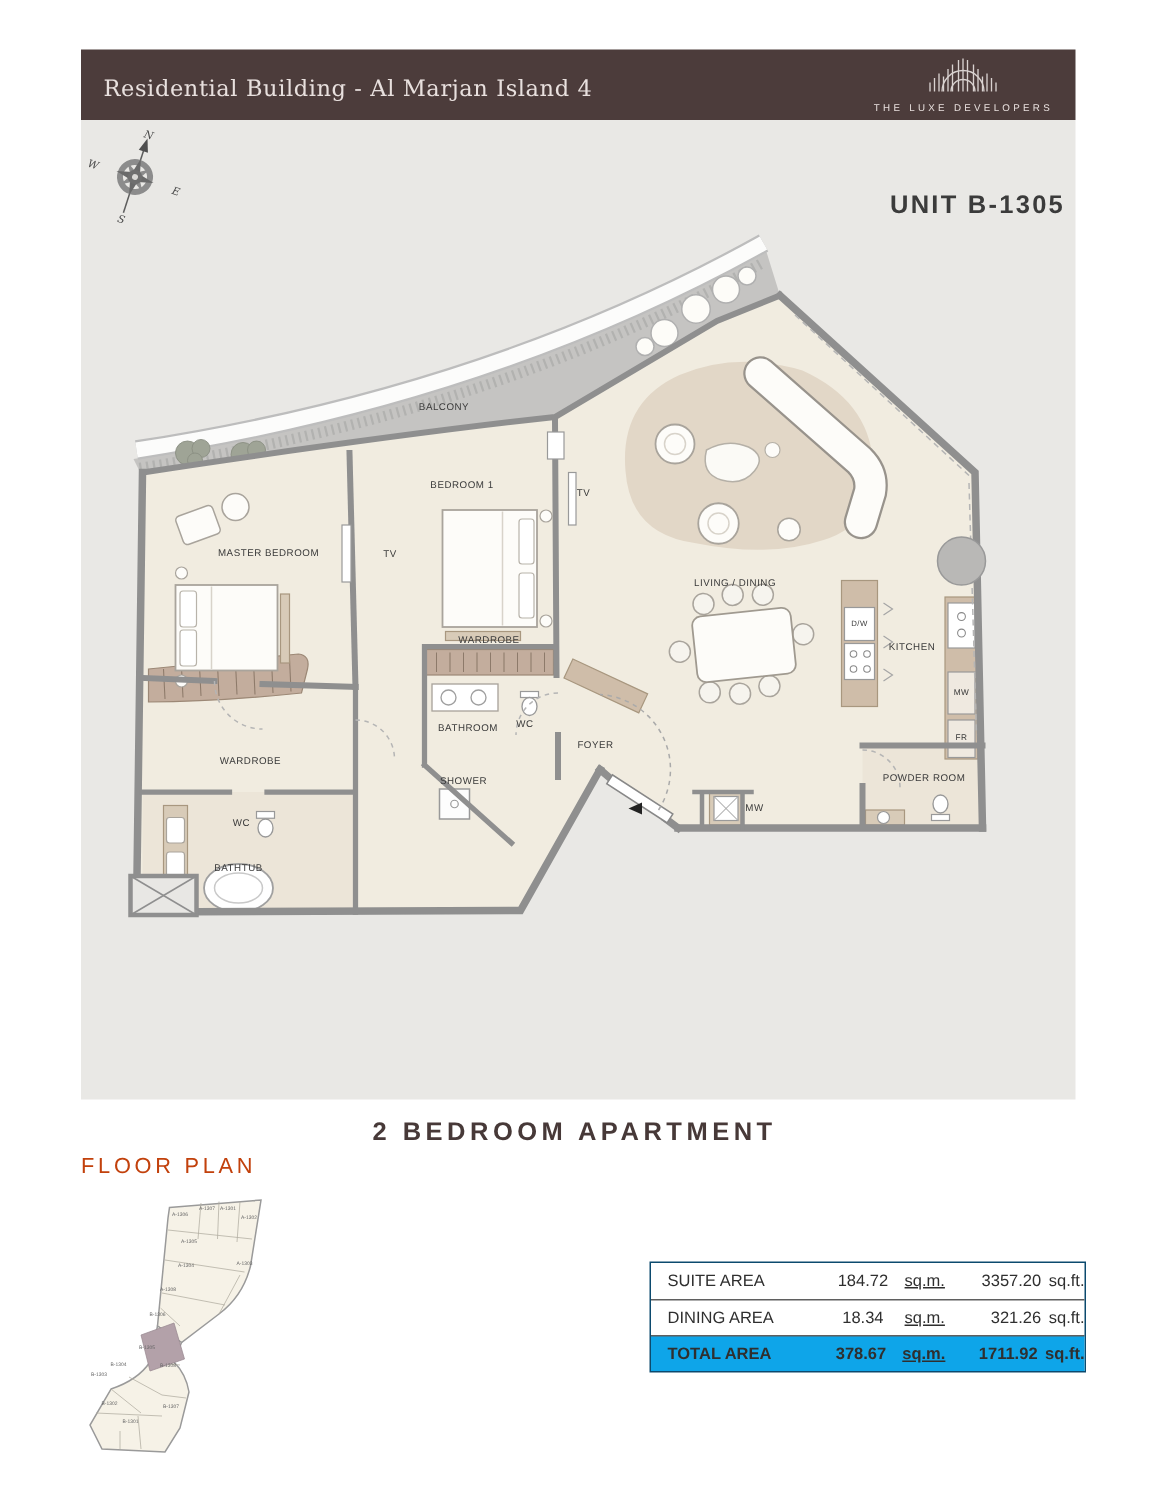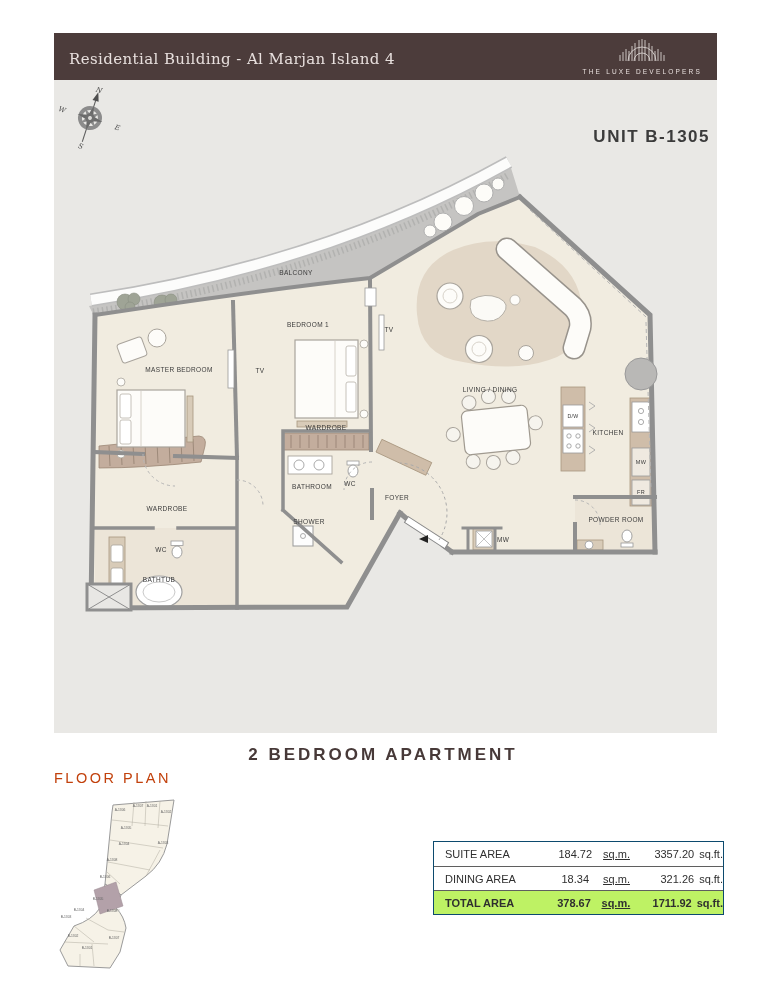--- a/index.html
+++ b/index.html
@@ -373,20 +373,20 @@
       <span class="c-num2">3357.20</span>
       <span class="c-unit2">sq.ft.</span>
     </div>
     <div class="trow">
       <span class="c-label">DINING AREA</span>
       <span class="c-num">18.34</span>
       <span class="c-unit">sq.m.</span>
       <span class="c-num2">321.26</span>
       <span class="c-unit2">sq.ft.</span>
     </div>
-    <div class="trow total" style="background: #bef264;">
+    <div class="trow total" style="background: #0ea5e9;">
       <span class="c-label">TOTAL AREA</span>
       <span class="c-num">378.67</span>
       <span class="c-unit">sq.m.</span>
       <span class="c-num2">1711.92</span>
       <span class="c-unit2">sq.ft.</span>
     </div>
   </div>
 
 </body></html>

